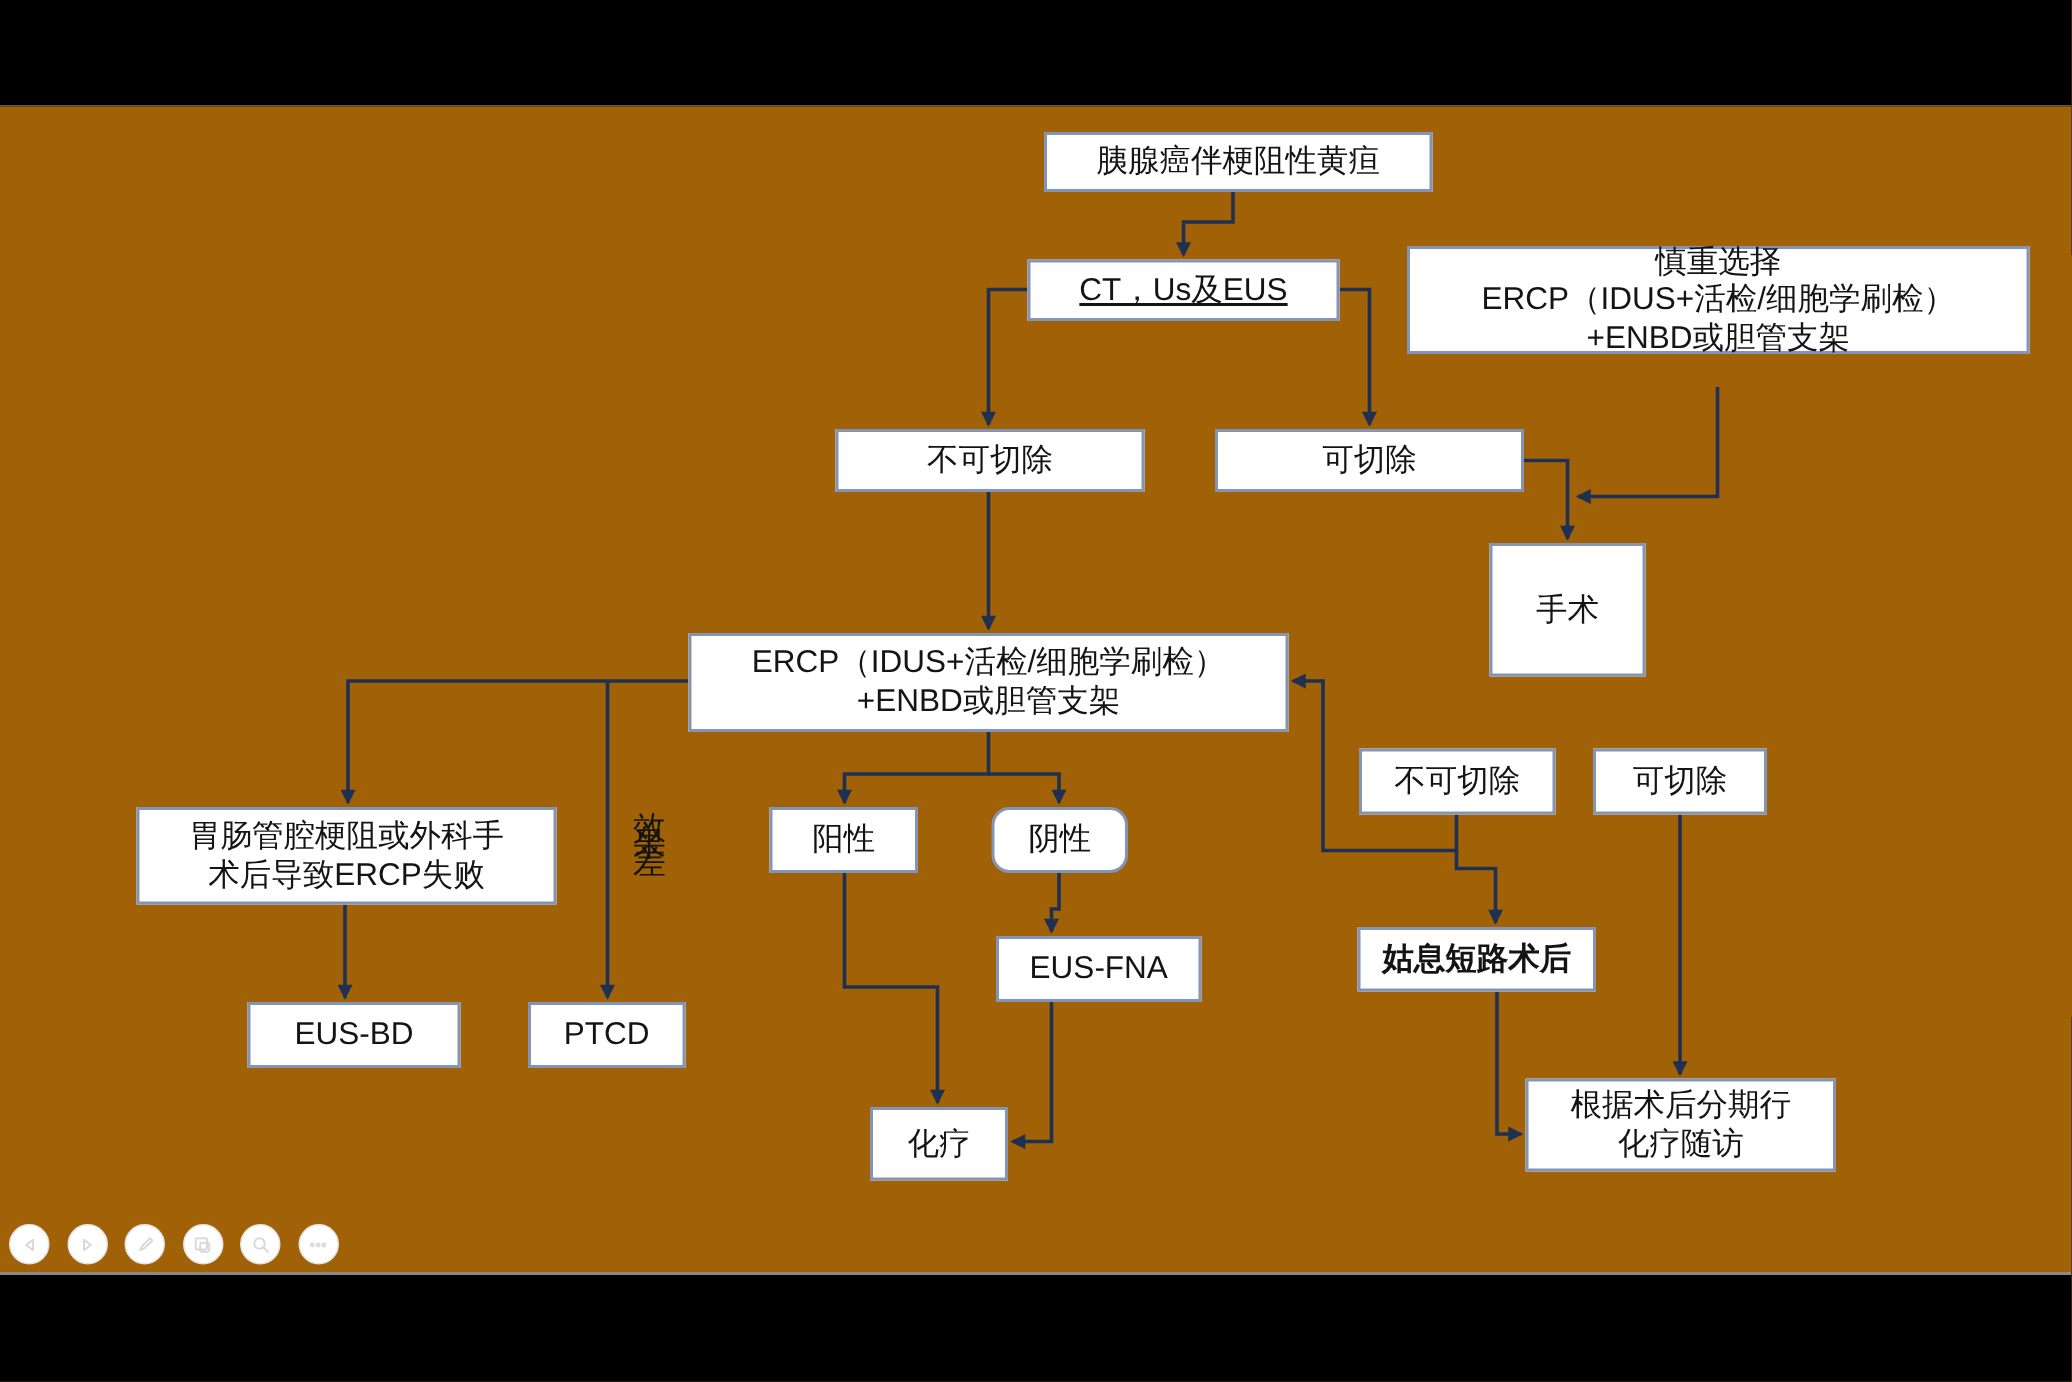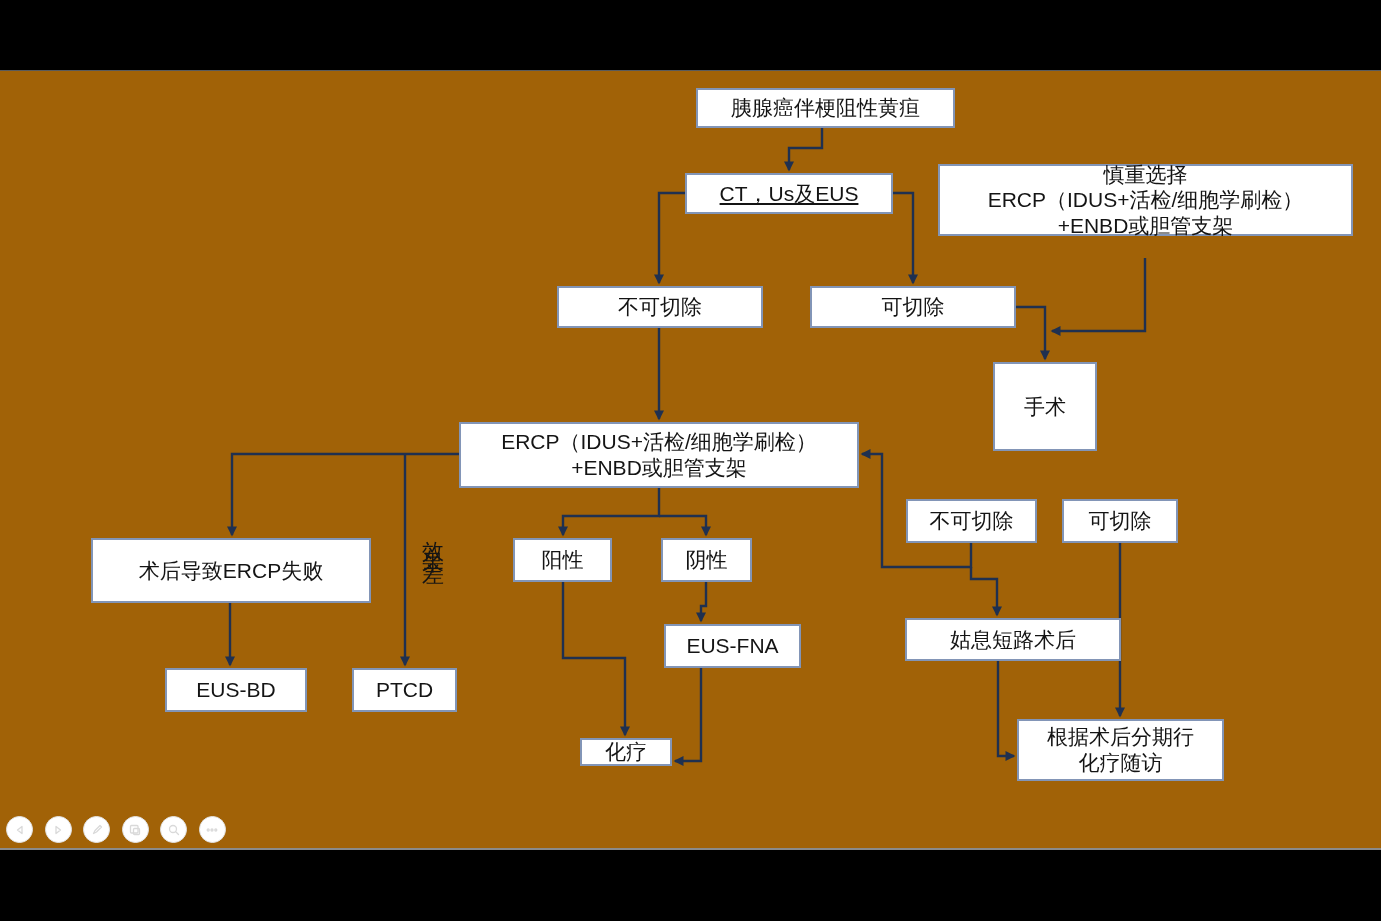--- a/index.html
+++ b/index.html
@@ -73,50 +73,51 @@
   <div class="node" style="left:938px;top:93px;width:415px;height:72px;">
     <div>慎重选择</div>
     <div>ERCP（IDUS+活检/细胞学刷检）</div>
     <div>+ENBD或胆管支架</div>
   </div>
 
   <div class="node" style="left:557px;top:215px;width:206px;height:42px;">不可切除</div>
 
   <div class="node" style="left:810px;top:215px;width:206px;height:42px;">可切除</div>
 
-  <div class="node" style="left:993px;top:291px;width:104px;height:89px;">手术</div>
+  <div class="node" style="left:993px;top:291px;width:104px;height:89px;font-family:Liberation Serif, serif;">手术</div>
 
   <div class="node" style="left:459px;top:351px;width:400px;height:66px;">
     <div>ERCP（IDUS+活检/细胞学刷检）</div>
     <div>+ENBD或胆管支架</div>
   </div>
 
   <div class="node" style="left:91px;top:467px;width:280px;height:65px;">
+    <div>胃肠管腔梗阻或外科手</div>
     <div>术后导致ERCP失败</div>
   </div>
 
   <div class="vlabel" style="left:418px;top:453px;">效果差</div>
 
   <div class="node" style="left:513px;top:467px;width:99px;height:44px;">阳性</div>
 
-  <div class="node" style="left:661px;top:467px;width:91px;height:44px;">阴性</div>
+  <div class="node" style="left:661px;top:467px;width:91px;height:44px;border-radius:12px;">阴性</div>
 
   <div class="node" style="left:906px;top:428px;width:131px;height:44px;">不可切除</div>
 
   <div class="node" style="left:1062px;top:428px;width:116px;height:44px;">可切除</div>
 
   <div class="node" style="left:165px;top:597px;width:142px;height:44px;">EUS-BD</div>
 
   <div class="node" style="left:352px;top:597px;width:105px;height:44px;">PTCD</div>
 
   <div class="node" style="left:632px;top:553px;width:137px;height:44px;margin-left:32px;">EUS-FNA</div>
 
-  <div class="node" style="left:905px;top:547px;width:216px;height:43px;">姑息短路术后</div>
+  <div class="node" style="left:905px;top:547px;width:159px;height:43px;font-weight:bold;">姑息短路术后</div>
 
-  <div class="node" style="left:580px;top:667px;width:92px;height:28px;">化疗</div>
+  <div class="node" style="left:580px;top:667px;width:92px;height:49px;">化疗</div>
 
   <div class="node" style="left:1017px;top:648px;width:207px;height:62px;">
     <div>根据术后分期行</div>
     <div>化疗随访</div>
   </div>
 
   <div class="toolbar">
     <button class="tbtn">
       <svg width="16" height="16" viewBox="0 0 16 16">
         <polygon points="10,4.5 5.5,8 10,11.5"></polygon>

